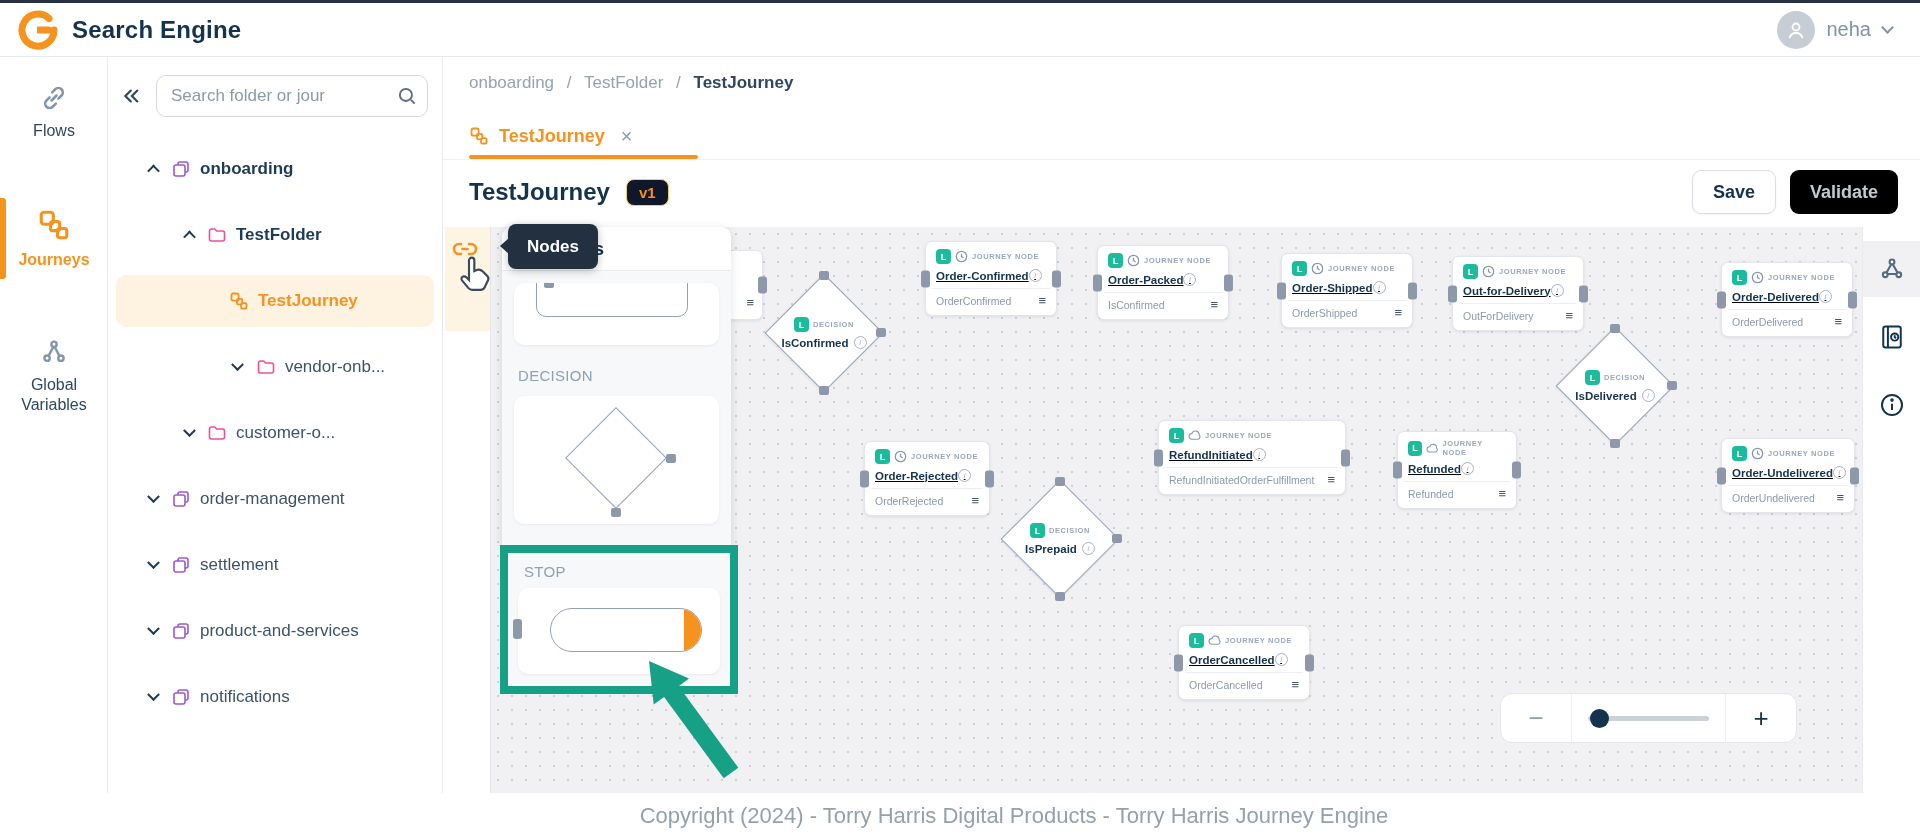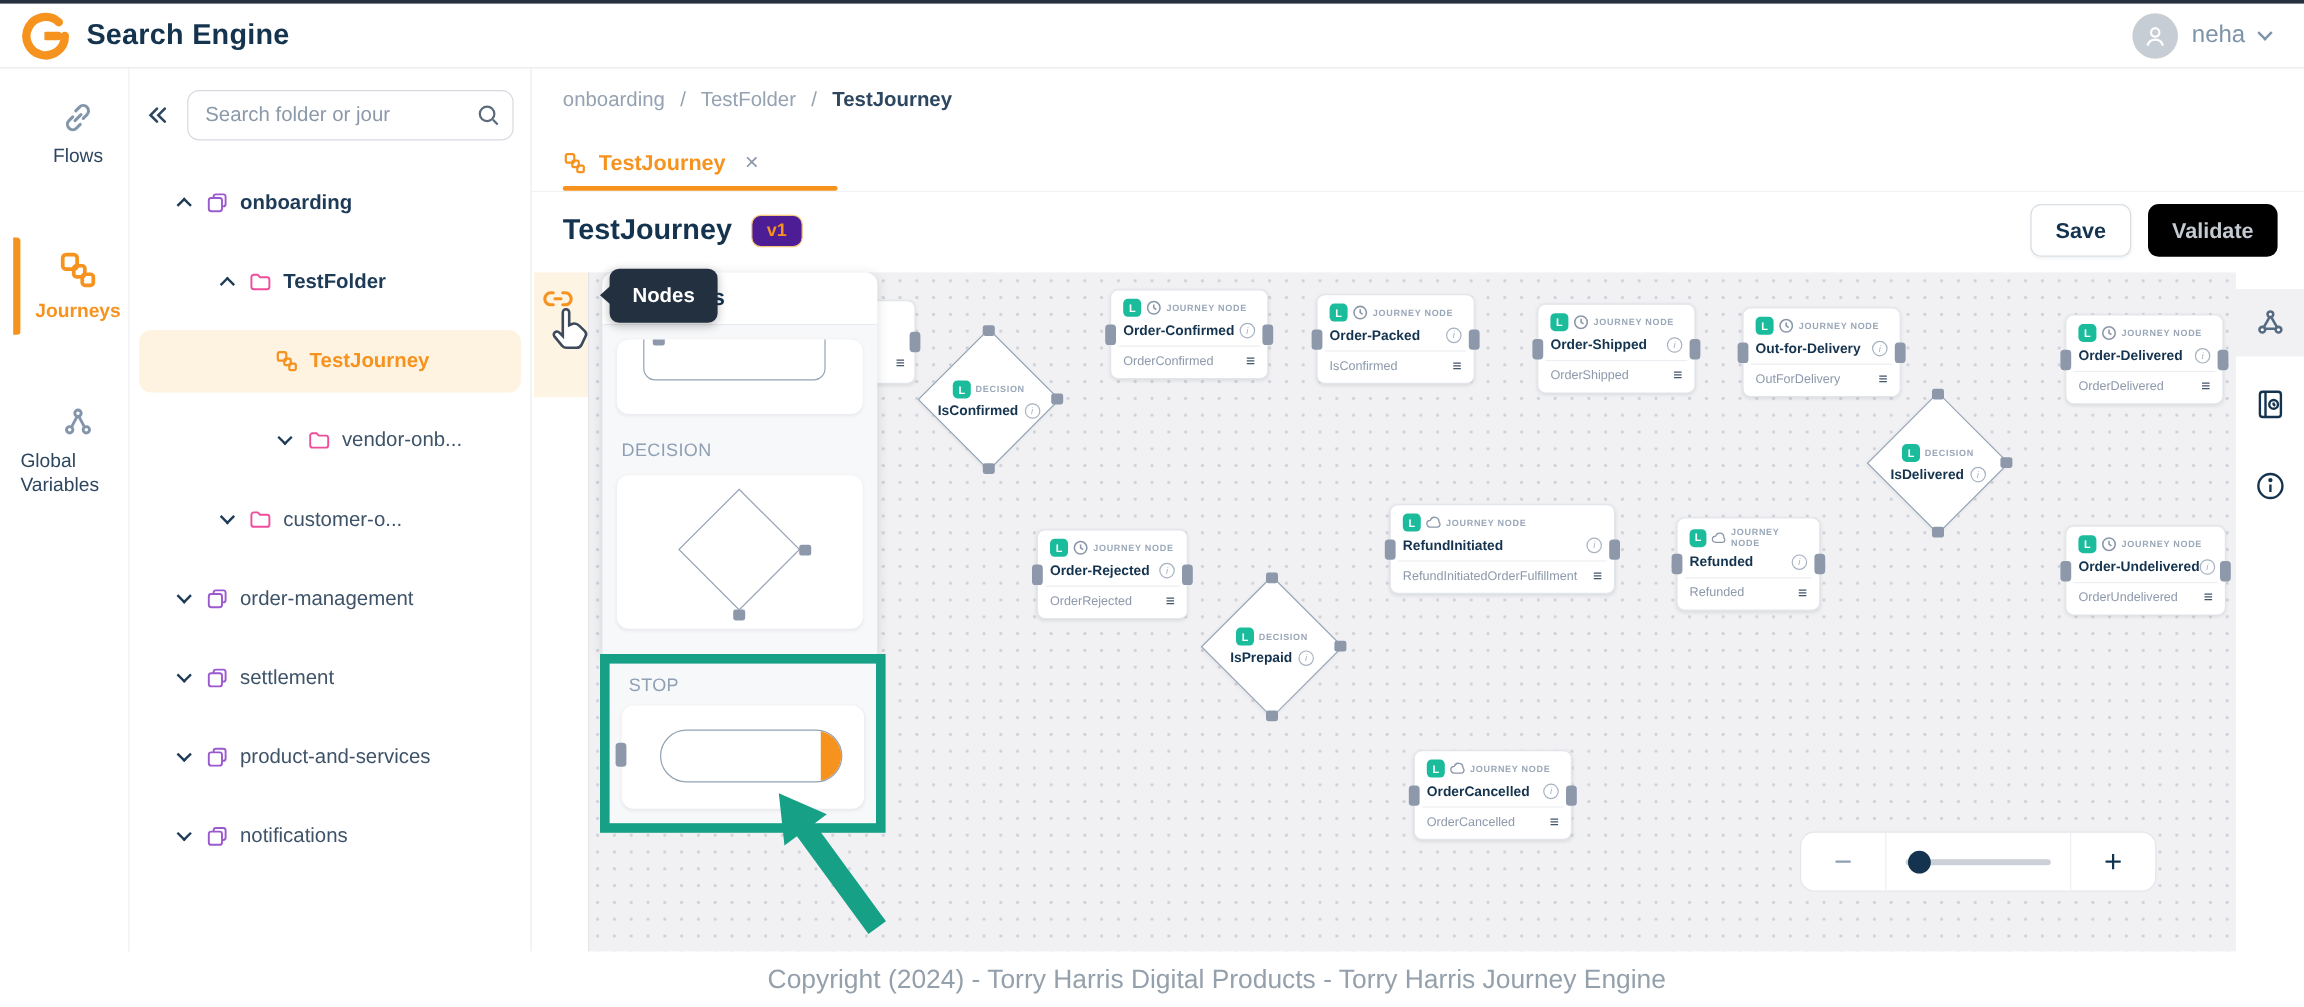--- a/index.html
+++ b/index.html
@@ -18,21 +18,21 @@
   .avatar { width:38px; height:38px; border-radius:50%; background:#c6cdd4;
     display:flex; align-items:center; justify-content:center; }
   .user-name { font-size:20px; color:#7d93a8; }
   .chev { display:inline-block; width:9px; height:9px; border-right:2px solid #7d93a8;
     border-bottom:2px solid #7d93a8; transform:rotate(45deg); margin-top:-4px; }
 
   
   #rail { left:0; top:57px; width:108px; height:736px; background:#fff;
     border-right:1px solid #e8ebee; z-index:5; }
   .rail-item { position:relative; width:108px; padding:14px 6px; display:flex; flex-direction:column;
-    align-items:center; gap:8px; text-align:left; cursor:pointer;margin-left:11px; }
+    align-items:center; gap:8px; text-align:center; cursor:pointer; }
   .rail-item .rlabel { font-size:16px; color:#2e4760; line-height:1.2; }
   .rail-item.active .rlabel { color:#f6921e; font-weight:bold; }
   .rail-item.active::before { content:""; position:absolute; left:0; top:4px; bottom:4px;
     width:6px; background:#f6921e; border-radius:0 3px 3px 0; }
   #rail-flows { margin-top:12px; } #rail-journeys { margin-top:40px; } #rail-global { margin-top:38px; }
 
   
   #explorer { left:108px; top:57px; width:335px; height:736px; background:#fff;
     border-right:1px solid #e8ebee; z-index:5; }
   .search-row { display:flex; align-items:center; gap:10px; padding:18px 14px 6px 12px; }
@@ -66,21 +66,21 @@
     border-bottom:1px solid #f0f2f4; }
   .tab { position:absolute; left:26px; top:8px; width:229px; height:46px; display:flex;
     align-items:center; gap:10px; cursor:pointer; }
   .tab::after { content:""; position:absolute; left:0; right:0; bottom:0; height:4px;
     background:#f6921e; border-radius:2px; }
   .tab-label { font-size:18px; font-weight:bold; color:#f6921e; }
   .tab-close { font-size:20px; color:#8b99a9; margin-left:6px; cursor:pointer; line-height:1; }
   #title-row { position:absolute; left:26px; top:112px; right:22px; height:46px;
     display:flex; align-items:center; }
   #page-title { font-size:24px; font-weight:bold; color:#14334e; }
-  #ver-badge { margin-left:16px; background:#4c1d95; border:1px solid #f6c87e; color:#f6921e;
+  #ver-badge { margin-left:16px; background:#0f172a; border:1px solid #f6c87e; color:#f6921e;
     font-size:15px; font-weight:bold; border-radius:8px; padding:4px 12px; }
   .btns { margin-left:auto; display:flex; gap:14px; }
   .btn { height:44px; border-radius:9px; font-size:18px; padding:0 20px; cursor:pointer;
     font-family:"Liberation Sans", sans-serif; }
   .btn-save { background:#fff; border:1px solid #d9dee3; color:#14334e; font-weight:600;
     box-shadow:0 1px 2px rgba(20,40,60,.05); }
   .btn-validate { background:#000000; border:none; color:#c3cad2; font-weight:600; }
 
   
   #canvas { position:absolute; left:47px; top:170px; width:1372px; height:566px;
@@ -89,21 +89,21 @@
     background-size:14px 14px; overflow:hidden; }
   .jnode { position:absolute; background:#fff; border:1px solid #e2e5ea; border-radius:7px;
     box-shadow:0 1px 3px rgba(30,45,60,.10); padding:7px 10px 8px 10px; z-index:2; cursor:pointer; }
   .nub { position:absolute; width:9px; height:17px; background:#8d99ab; border-radius:3px; }
   .nub-l { left:-5px; top:50%; transform:translateY(-50%); }
   .nub-r { right:-5px; top:50%; transform:translateY(-50%); }
   .jn-head { display:flex; align-items:center; gap:4px; }
   .jn-badge { width:15px; height:15px; background:#1abc9c; color:#fff; border-radius:4px;
     font-size:9px; font-weight:bold; display:flex; align-items:center; justify-content:center; }
   .jn-kind { font-size:7.5px; color:#9aa7b8; letter-spacing:.6px; font-weight:600; }
-  .jn-title-row { display:flex; align-items:center; justify-content:space-between; margin-top:5px; }
+  .jn-title-row { display:flex; align-items:center; margin-top:5px;text-decoration:underline; }
   .jn-title { font-size:11.5px; font-weight:bold; color:#14334e; white-space:nowrap; }
   .jn-info { width:13px; height:13px; border:1px solid #a7b2c0; border-radius:50%; color:#a7b2c0;
     font-size:8px; font-style:italic; display:flex; align-items:center; justify-content:center;
     flex:0 0 13px; cursor:pointer; }
   .jn-divider { height:1px; background:#eceef2; margin:6px -4px 5px -4px; }
   .jn-sub-row { display:flex; align-items:center; justify-content:space-between; }
   .jn-sub { font-size:10.5px; color:#8d99ab; white-space:nowrap; }
   .jn-list { font-size:13px; color:#43566c; font-weight:bold; cursor:pointer; line-height:1; }
   .jnode.ghost { width:132px; height:70px; z-index:1; }
   .jnode.ghost .jn-list { position:absolute; right:8px; bottom:10px; }

